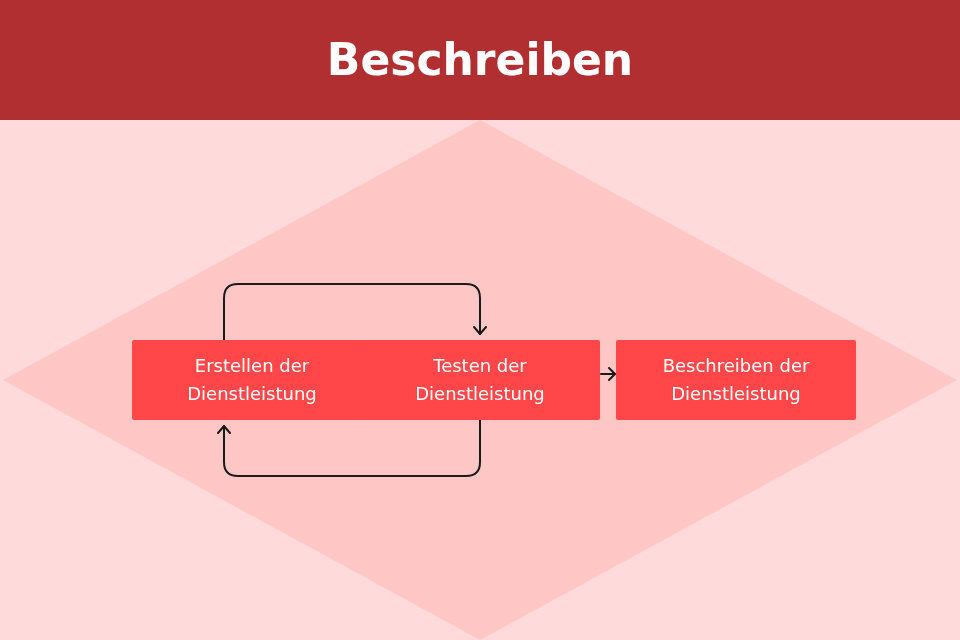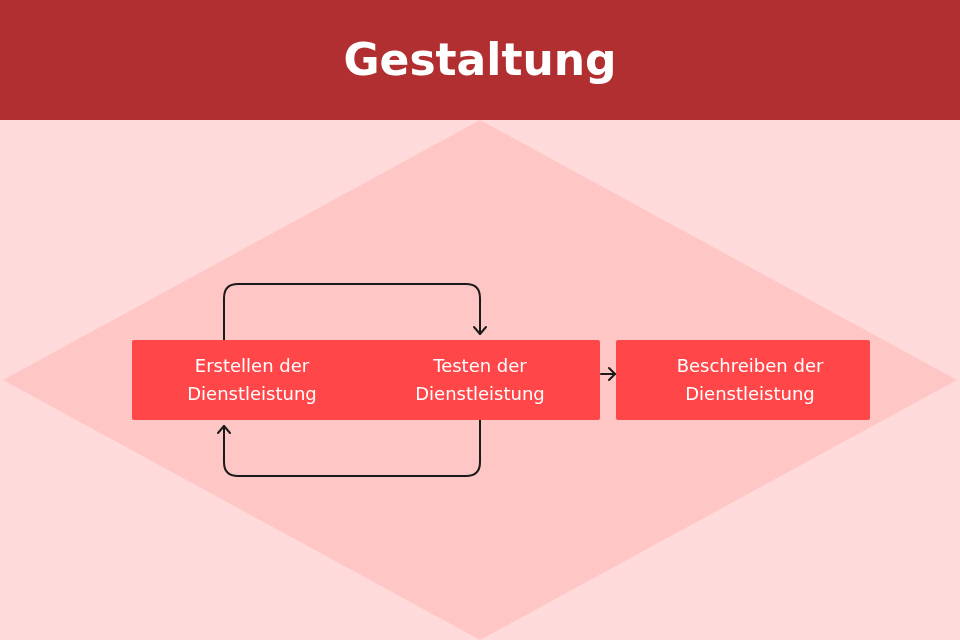--- a/index.html
+++ b/index.html
@@ -7,21 +7,21 @@
   .header{position:absolute;left:0;top:0;width:960px;height:120px;background:#b22f31;display:flex;align-items:center;justify-content:center;}
   .title{color:#ffffff;font-size:44px;font-weight:bold;letter-spacing:0px;font-family:"DejaVu Sans",sans-serif;margin-top:-2px;}
   svg.bg{position:absolute;left:0;top:0;}
   .box{position:absolute;top:340px;width:240px;height:80px;background:#ff4649;border-radius:2px;color:#fff;display:flex;align-items:center;justify-content:center;text-align:center;font-size:18px;line-height:28px;font-family:"DejaVu Sans",sans-serif;}
   .box span{display:block;}
 </style>
 </head>
 <body>
 
 <div class="header">
-  <div class="title">Gestaltung</div>
+  <div class="title">Beschreiben</div>
 </div>
 
 <svg class="bg" width="960" height="640">
   <polygon points="480,120 957,380 480,640 3,380" fill="#ffc6c6"></polygon>
   <g fill="none" stroke="#1a1a1a" stroke-width="2" stroke-linecap="round" stroke-linejoin="round">
     <path d="M224,340 V298 Q224,284 238,284 H466 Q480,284 480,298 V334"></path>
     <path d="M474,327 L480,334 L486,327"></path>
     <path d="M480,420 V462 Q480,476 466,476 H238 Q224,476 224,462 V426"></path>
     <path d="M218,433 L224,426 L230,433"></path>
     <path d="M601,374 H615"></path>
@@ -34,18 +34,18 @@
     <span>Erstellen der</span>
     <span>Dienstleistung</span>
   </div>
 </div>
 <div class="box" style="left:360px;text-align:center;">
   <div>
     <span>Testen der</span>
     <span>Dienstleistung</span>
   </div>
 </div>
-<div class="box" style="left:616px;padding-left:14px;">
+<div class="box" style="left:616px;">
   <div>
     <span>Beschreiben der</span>
     <span>Dienstleistung</span>
   </div>
 </div>
 
 </body></html>

